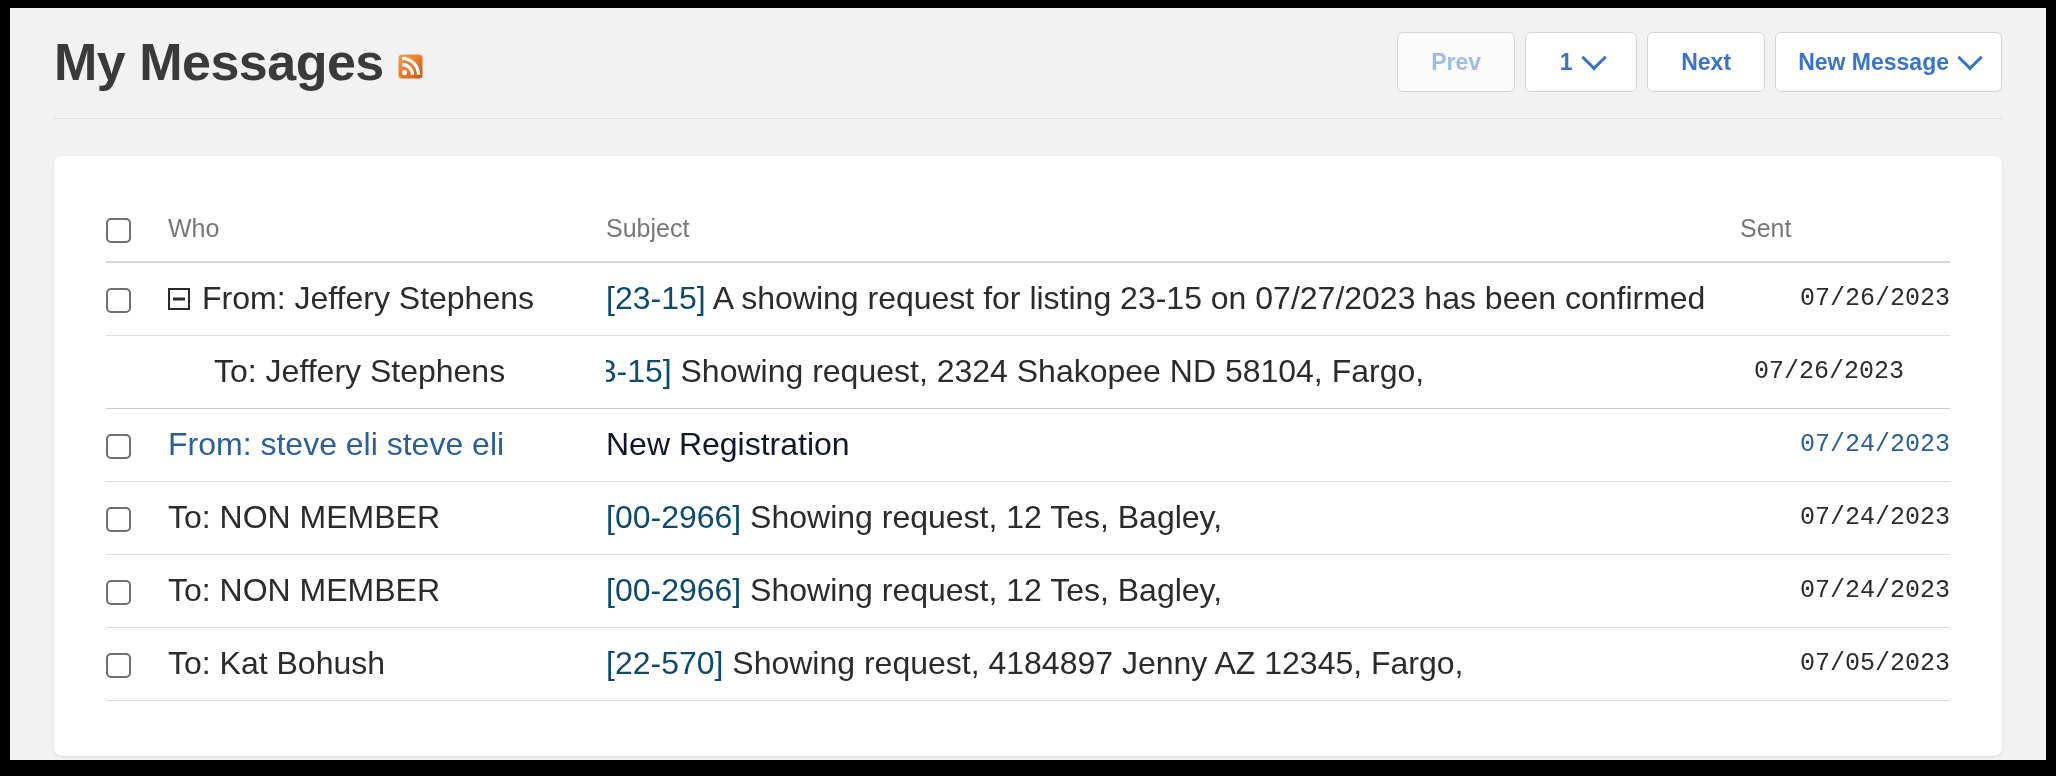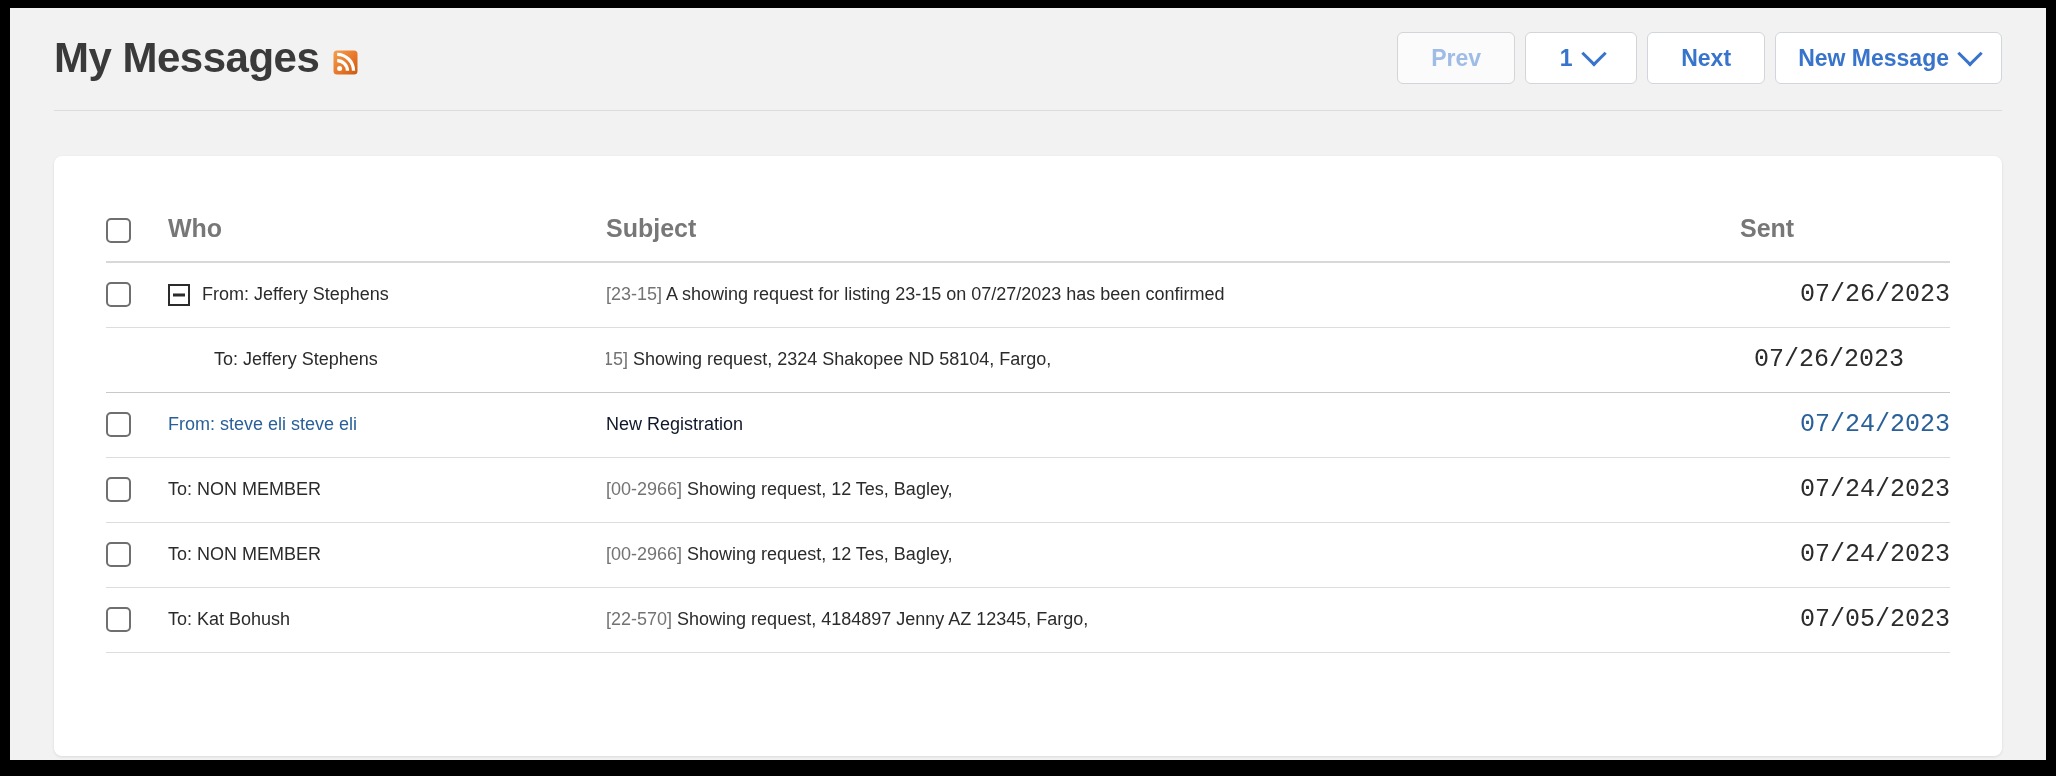--- a/index.html
+++ b/index.html
@@ -42,21 +42,21 @@
     border-bottom: 1px solid #dcdcdc;
     padding-bottom: 26px;
   }
 
   .title-wrap {
     display: flex;
     align-items: center;
     gap: 14px;
   }
   .page-title {
-    font-size: 42px;
+    font-size: 52px;
     font-weight: bold;
     color: #3a3a3a;
     letter-spacing: -0.5px;
     white-space: nowrap;
   }
   .rss-icon {
     width: 25px;
     height: 25px;
     display: inline-block;
     position: relative;
@@ -64,21 +64,21 @@
   }
 
   
   .toolbar {
     display: flex;
     align-items: center;
     gap: 10px;
   }
   .btn {
     box-sizing: border-box;
-    height: 52px;
+    height: 60px;
     min-width: 118px;
     padding: 0 22px;
     border-radius: 6px;
     border: 1px solid #d2d5d9;
     background: #ffffff;
     color: #3874cb;
     font-size: 23px;
     font-weight: bold;
     font-family: "Liberation Sans", sans-serif;
     display: flex;
@@ -126,30 +126,30 @@
     table-layout: fixed;
   }
   table.msg-table col.c-check { width: 62px; }
   table.msg-table col.c-who   { width: 438px; }
   table.msg-table col.c-subj  { width: auto; }
   table.msg-table col.c-sent  { width: 210px; }
 
   thead th {
     text-align: left;
     font-size: 25px;
-    font-weight: bold;
+    font-weight: normal;
     color: #777777;
     padding: 0 0 18px 0;
     border-bottom: 2px solid #d8d8d8;
     vertical-align: bottom;
   }
   thead th.sent-h { }
 
   tbody td {
-    font-size: 18px;
+    font-size: 32px;
     color: #2b2b2b;
     padding: 17px 0 18px 0;
     border-bottom: 1px solid #dddddd;
     vertical-align: middle;
     white-space: nowrap;
     overflow: hidden;
     text-overflow: ellipsis;
   }
   tbody td.sent { text-align: right; font-size: 25px; font-family: Liberation Mono, monospace; }
 
@@ -184,21 +184,21 @@
     content: "";
     position: absolute;
     left: 3px;
     right: 3px;
     top: 50%;
     height: 3px;
     background: #2b2b2b;
     transform: translateY(-50%);
   }
 
-  .subj-id { color: #737373; }
+  .subj-id { color: #0c4a6e; }
   .subj-text { color: #2b2b2b; }
   tr.unread .subj-text { color: #0f172a; }
 
   
   tr.child td { border-bottom: 1px solid #c9c9c9; }
   tr.child td.who-td   { padding-left: 46px; }
   tr.child td.sent     { padding-right: 46px; }
   tr.child td.subj-td  { padding-left: 0; }
   .child-subj-shift { display: inline-block; margin-left: -34px; }
 </style>

